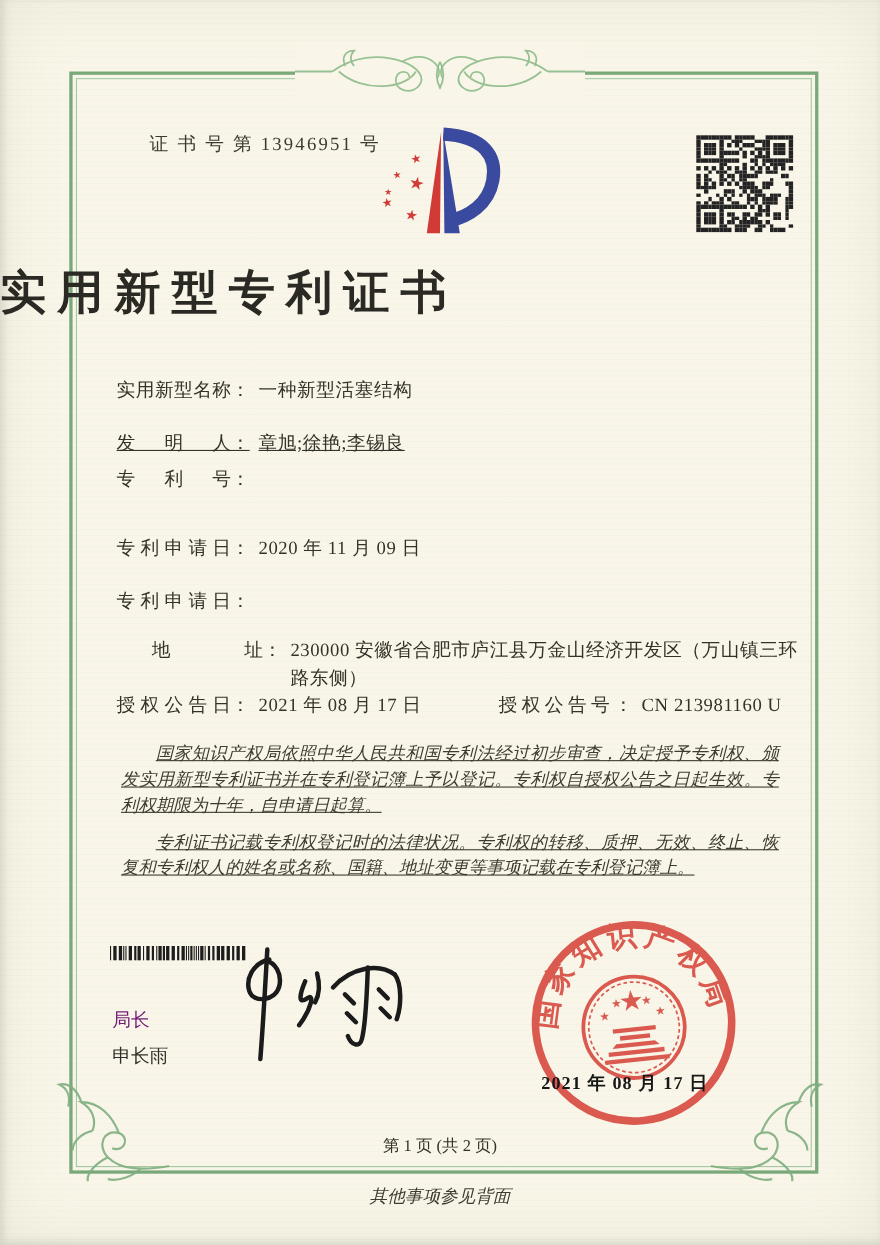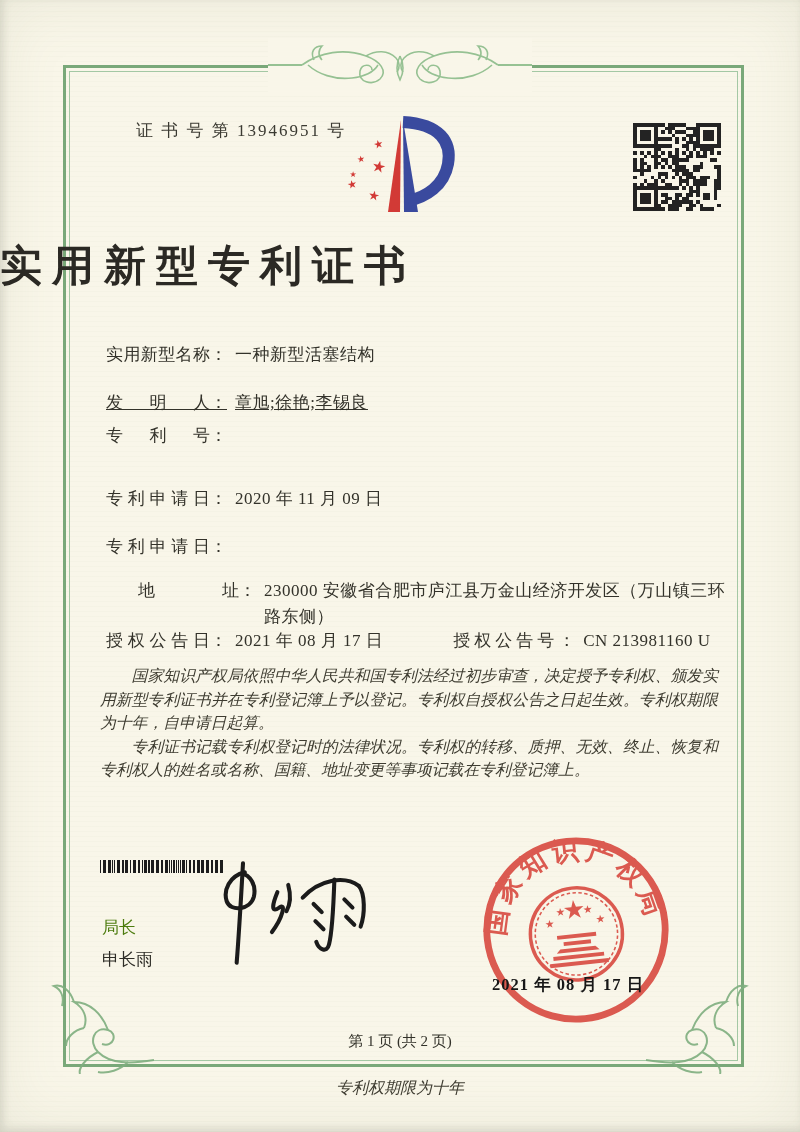--- a/index.html
+++ b/index.html
@@ -19,26 +19,26 @@
          letter-spacing:10px;color:#2b2924;}
   .fields{left:106px;top:338px;width:620px;color:#33322a;font-size:17px;}
   .frow{position:absolute;left:0;display:flex;line-height:26px;}
   .flabel{display:inline-block;width:104px;text-align:justify;text-align-last:justify;}
   .fcolon{display:inline-block;margin-right:8px;}
   .fvalue{display:inline-block;max-width:462px;letter-spacing:.5px;}
   .grant-row{left:106px;top:628px;width:620px;display:flex;font-size:17px;color:#33322a;line-height:26px;gap:24px;}
   .grant-no{margin-left:46px;display:flex;}
   .paras{left:100px;top:664px;width:618px;font-size:15.8px;line-height:23.5px;color:#3e3c31;
          text-align:justify;font-style:italic;}
-  .paras p{margin:0;text-indent:2em;}
+  .paras p{margin:10px;text-indent:2em;text-decoration:underline;}
   
   .barcode{left:100px;top:860px;width:156px;height:13px;display:flex;align-items:stretch;}
   .barcode i{display:block;background:#1d1d1d;}
   
-  .sig-title{left:102px;top:916px;font-size:17px;color:#4d7c0f;font-family:"Liberation Sans","DejaVu Sans",sans-serif;}
+  .sig-title{left:102px;top:916px;font-size:17px;color:#701a75;font-family:"Liberation Sans","DejaVu Sans",sans-serif;}
   .sig-name{left:102px;top:948px;font-size:17px;color:#2e2d27;font-family:"Liberation Sans","DejaVu Sans",sans-serif;}
   .sig-svg{left:205px;top:852px;}
   
   .seal{left:478px;top:832px;width:196px;height:196px;opacity:.9;transform:rotate(-6deg);}
   .seal-date{left:492px;top:974px;font-size:16.5px;font-weight:bold;color:#171717;letter-spacing:1px;}
   
   .qr{left:633px;top:123px;width:88px;height:88px;display:grid;
       grid-template-columns:repeat(25,1fr);grid-template-rows:repeat(25,1fr);}
   .qr i{display:block;}
   .qr i.on{background:#232323;}
@@ -870,15 +870,15 @@
         <rect x="86" y="111" width="28" height="4"></rect>
         <polygon points="78,122 122,122 118,118 82,118"></polygon>
         <rect x="74" y="125" width="52" height="4"></rect>
         <rect x="70" y="132" width="60" height="4"></rect>
       </g>
     </g>
   </svg>
   <div class="abs seal-date">2021 年 08 月 17 日</div>
 
   <div class="abs page-info">第 1 页 (共 2 页)</div>
-  <div class="abs back-note">专利权期限为十年</div>
+  <div class="abs back-note">其他事项参见背面</div>
 
 </div>
 
 </body></html>

